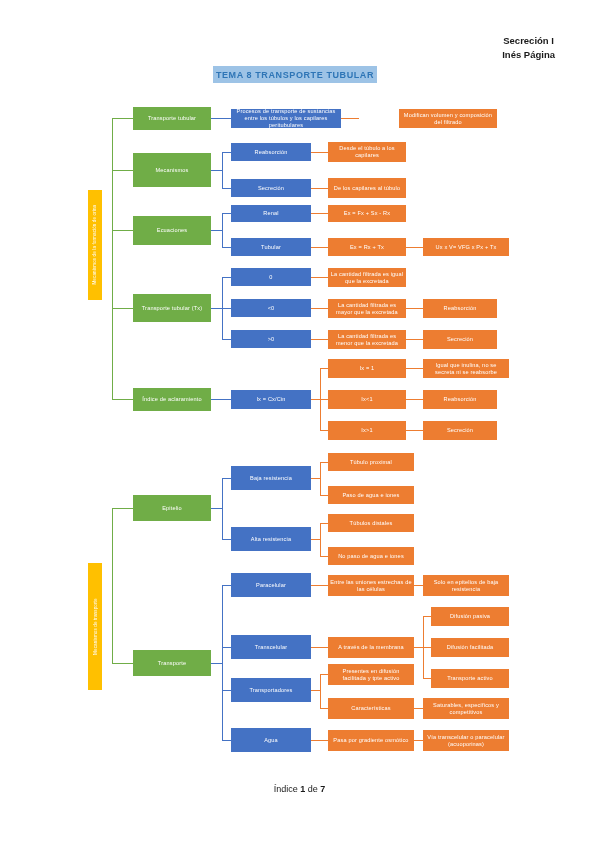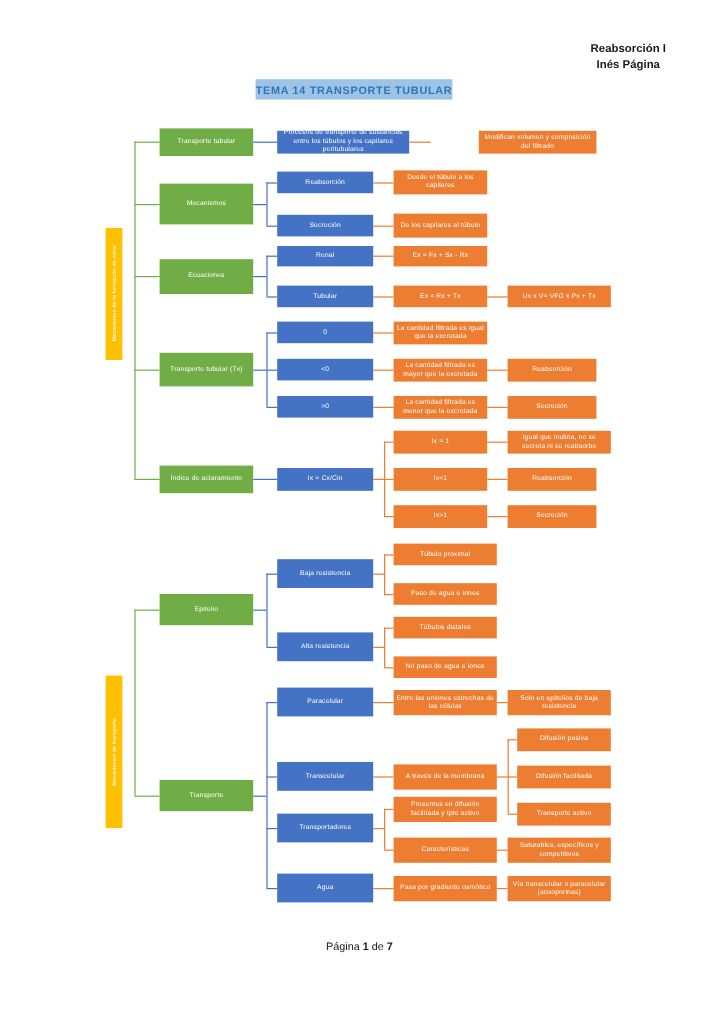--- a/index.html
+++ b/index.html
@@ -99,26 +99,26 @@
   .ln.h { height: 0; border-top-width: 1px; border-top-style: solid; }
   .ln.v { width: 0; border-left-width: 1px; border-left-style: solid; }
   .g { border-color: #70AD47; }
   .b { border-color: #4472C4; }
   .o { border-color: #ED7D31; }
 </style>
 </head>
 <body>
 
 <div class="page-header">
-  <div>Reabsorción I</div>
+  <div>Secreción I</div>
   <div>Inés Página</div>
 </div>
 
 <div class="title-banner">
-  <span>TEMA 14 TRANSPORTE TUBULAR</span>
+  <span>TEMA 8 TRANSPORTE TUBULAR</span>
 </div>
 
 <div id="diagram">
 
   <div class="band" style="left:88px; top:190px; width:14px; height:110px;">
     <span>Mecanismos de la formación de orina</span>
   </div>
   <div class="band" style="left:88px; top:563px; width:14px; height:127px;">
     <span>Mecanismos de transporte</span>
   </div>
@@ -382,17 +382,17 @@
     <span>Pasa por gradiente osmótico</span>
   </div>
   <div class="ln h o" style="left:414px; top:740px; width:9px;"></div>
   <div class="node orange" style="left:423px; top:730px; width:86px; height:21px;">
     <span>Vía transcelular o paracelular (acuoporinas)</span>
   </div>
 
 </div>
 
 <div class="page-footer">
-  <span>Página</span>
+  <span>Índice</span>
   <b>1</b>
   <span>de</span>
   <b>7</b>
 </div>
 
 </body></html>

